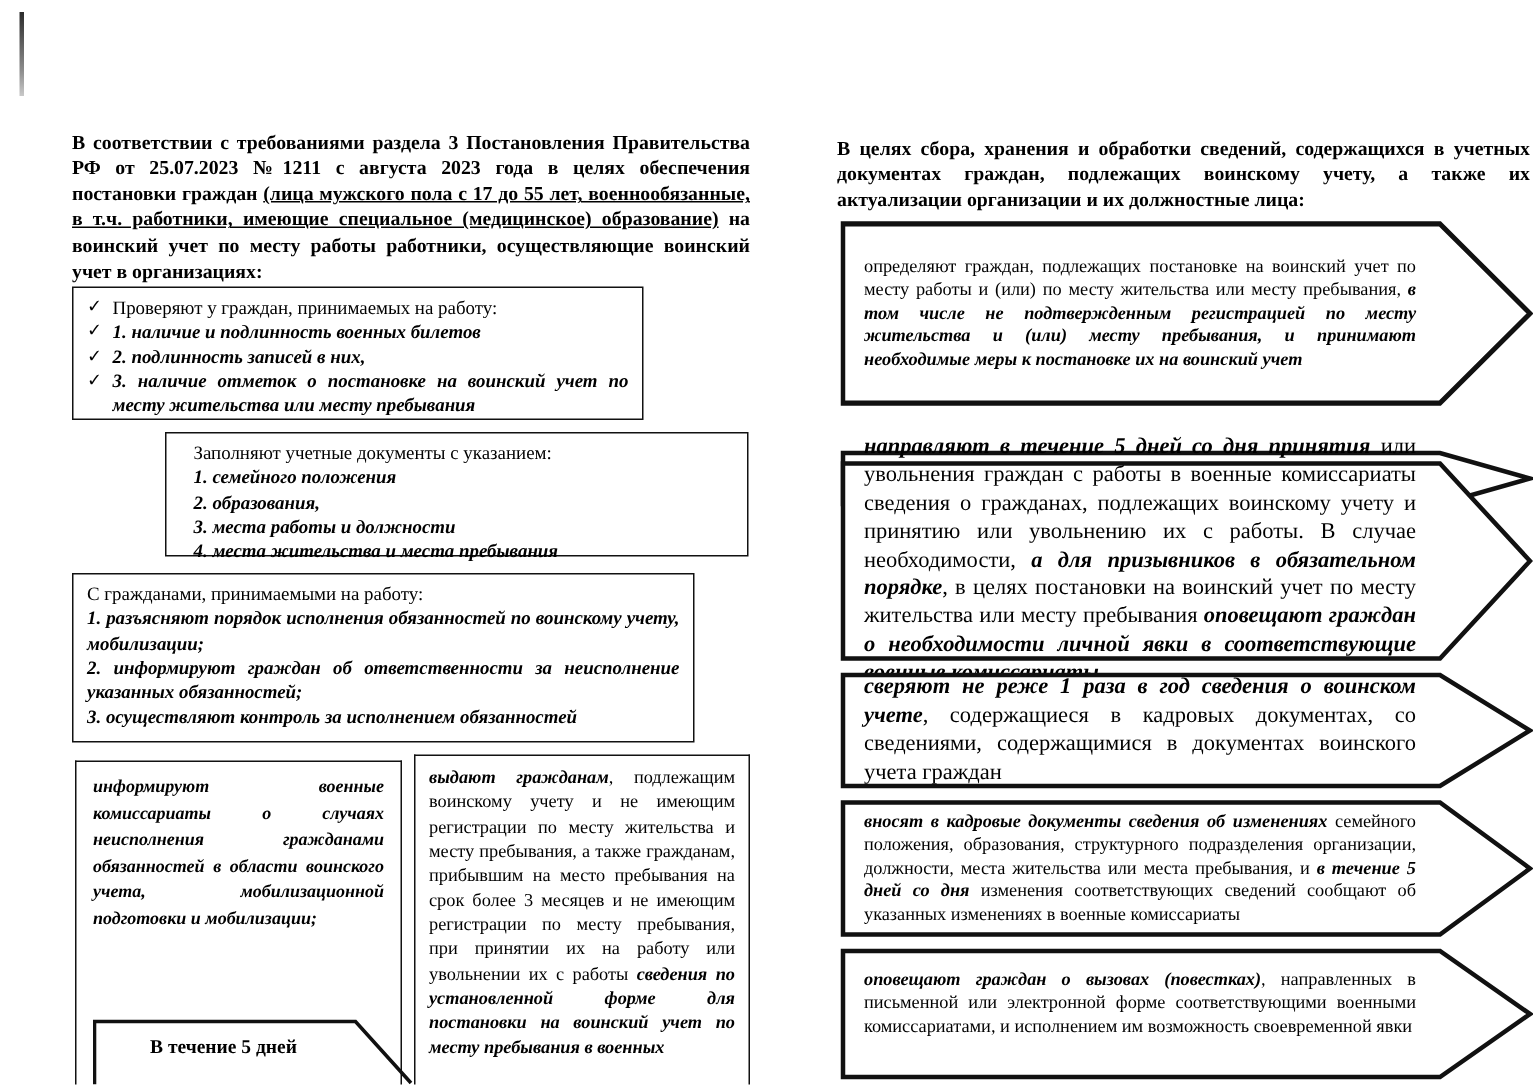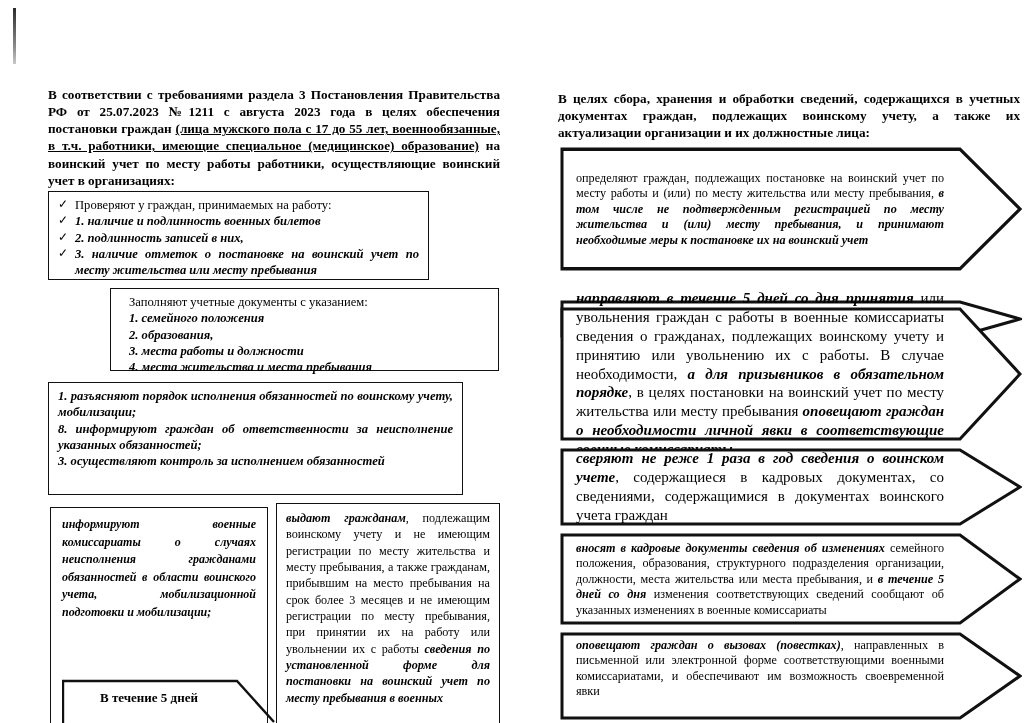--- a/index.html
+++ b/index.html
@@ -156,22 +156,23 @@
         <span class="line rm">Заполняют учетные документы с указанием:</span>
         <span class="line it">1. семейного положения</span>
         <span class="line it">2. образования,</span>
         <span class="line it">3. места работы и должности</span>
         <span class="line it">4. места жительства и места пребывания</span>
       </div>
     </div>
 
     <div class="box" style="left:48px; top:382px; width:415px; height:113px;">
       <div class="box-inner" style="font-size:12.6px; line-height:1.30;">
+        <span class="line rm">С гражданами, принимаемыми на работу:</span>
         <div class="it justify">1. разъясняют порядок исполнения обязанностей по воинскому учету, мобилизации;</div>
-        <div class="it justify">8. информируют граждан об ответственности за неисполнение указанных обязанностей;</div>
+        <div class="it justify">2. информируют граждан об ответственности за неисполнение указанных обязанностей;</div>
         <div class="it justify">3. осуществляют контроль за исполнением обязанностей</div>
       </div>
     </div>
 
     <div class="box" style="left:50px; top:507px; width:218px; height:216px; border-bottom:none;">
       <div class="box-inner it justify" style="font-size:12px; line-height:1.46; padding:8px 11px;">информируют военные комиссариаты о случаях неисполнения гражданами обязанностей в области воинского учета, мобилизационной подготовки и мобилизации;</div>
     </div>
 
     <div class="box" style="left:276px; top:503px; width:224px; height:220px; border-bottom:none;">
       <div class="box-inner justify" style="font-size:12.2px; line-height:1.34; padding:6px 9px;">
@@ -249,18 +250,18 @@
       </div>
     </div>
 
     <div class="arrow" style="left:40px; top:632px; width:462px; height:88px;">
       <span class="shape">
         <svg viewBox="0 0 462 88" preserveAspectRatio="none" aria-hidden="true">
           <path d="M2,2 L400,2 L460,44 L400,86 L2,86 Z" fill="#fff" stroke="#111" stroke-width="3"></path>
         </svg>
       </span>
       <div class="atext" style="font-size:12.2px; top:42%;">
-        <span class="it">оповещают граждан о вызовах (повестках)</span><span class="rm">, направленных в письменной или электронной форме соответствующими военными комиссариатами, и обеспечивают им возможность своевременной явки</span>
+        <span class="it">оповещают граждан о вызовах (повестках)</span><span class="rm">, направленных в письменной или электронной форме соответствующими военными комиссариатами, и исполнением им возможность своевременной явки</span>
       </div>
     </div>
 
   </div>
 </div>
 
 </body></html>

